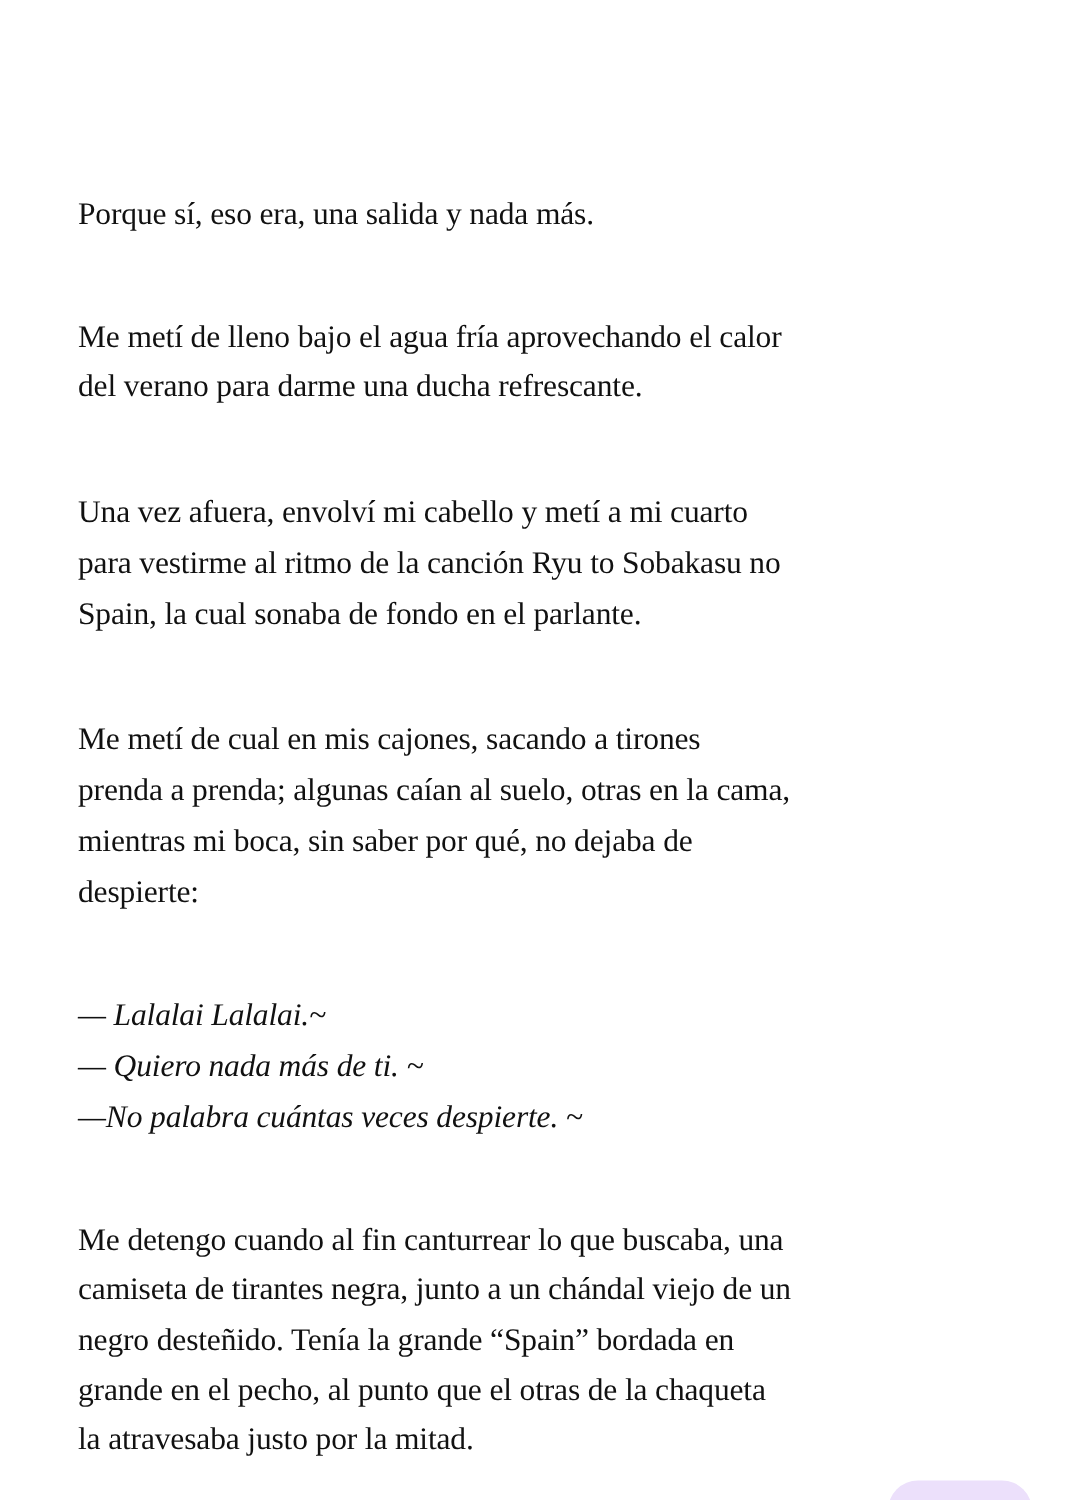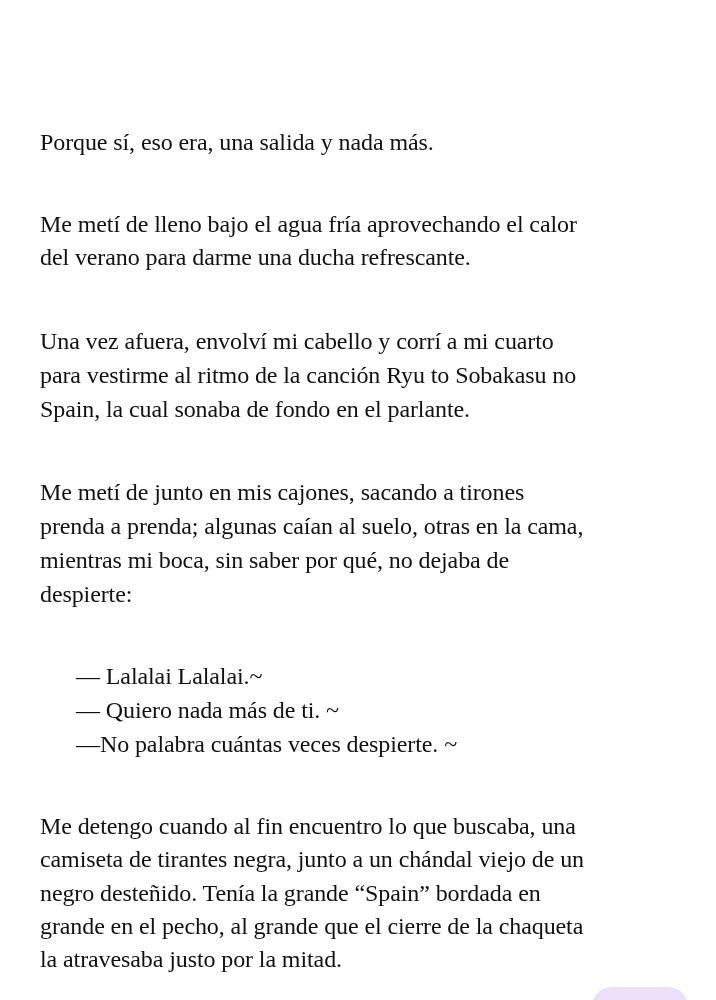--- a/index.html
+++ b/index.html
@@ -16,28 +16,28 @@
       color: #111111;
     }
     .page {
       position: absolute;
       left: 40px;
       top: 0;
       width: 640px;
     }
     .line {
       position: absolute;
-      left: 0;
+      left: 12px;
       white-space: nowrap;
-      font-size: 24px;
+      font-size: 21px;
       line-height: 33px;
       letter-spacing: -0.1px;
     }
     .italic {
-      margin-left: 36px;
+      font-style: italic;
     }
     .fab {
       position: absolute;
       left: 592px;
       top: 987px;
       width: 96px;
       height: 40px;
       border-radius: 20px;
       background: #ece0fb;
     }
@@ -45,33 +45,33 @@
 </head>
 <body>
 
 <div class="page">
 
   <div class="line" style="top:126px">Porque sí, eso era, una salida y nada más.</div>
 
   <div class="line" style="top:208px">Me metí de lleno bajo el agua fría aprovechando el calor</div>
   <div class="line" style="top:241px">del verano para darme una ducha refrescante.</div>
 
-  <div class="line" style="top:325px">Una vez afuera, envolví mi cabello y corrí a mi cuarto</div>
+  <div class="line" style="top:325px">Una vez afuera, envolví mi cabello y metí a mi cuarto</div>
   <div class="line" style="top:359px">para vestirme al ritmo de la canción Ryu to Sobakasu no</div>
   <div class="line" style="top:393px">Spain, la cual sonaba de fondo en el parlante.</div>
 
-  <div class="line" style="top:476px">Me metí de junto en mis cajones, sacando a tirones</div>
+  <div class="line" style="top:476px">Me metí de cual en mis cajones, sacando a tirones</div>
   <div class="line" style="top:510px">prenda a prenda; algunas caían al suelo, otras en la cama,</div>
   <div class="line" style="top:544px">mientras mi boca, sin saber por qué, no dejaba de</div>
   <div class="line" style="top:578px">despierte:</div>
 
   <div class="line italic" style="top:660px">— Lalalai Lalalai.~</div>
   <div class="line italic" style="top:694px">— Quiero nada más de ti. ~</div>
   <div class="line italic" style="top:728px">—No palabra cuántas veces despierte. ~</div>
 
-  <div class="line" style="top:810px">Me detengo cuando al fin encuentro lo que buscaba, una</div>
+  <div class="line" style="top:810px">Me detengo cuando al fin canturrear lo que buscaba, una</div>
   <div class="line" style="top:843px">camiseta de tirantes negra, junto a un chándal viejo de un</div>
   <div class="line" style="top:877px">negro desteñido. Tenía la grande “Spain” bordada en</div>
-  <div class="line" style="top:910px">grande en el pecho, al grande que el cierre de la chaqueta</div>
+  <div class="line" style="top:910px">grande en el pecho, al punto que el otras de la chaqueta</div>
   <div class="line" style="top:943px">la atravesaba justo por la mitad.</div>
 </div>
 
 <div class="fab"></div>
 
 </body></html>

